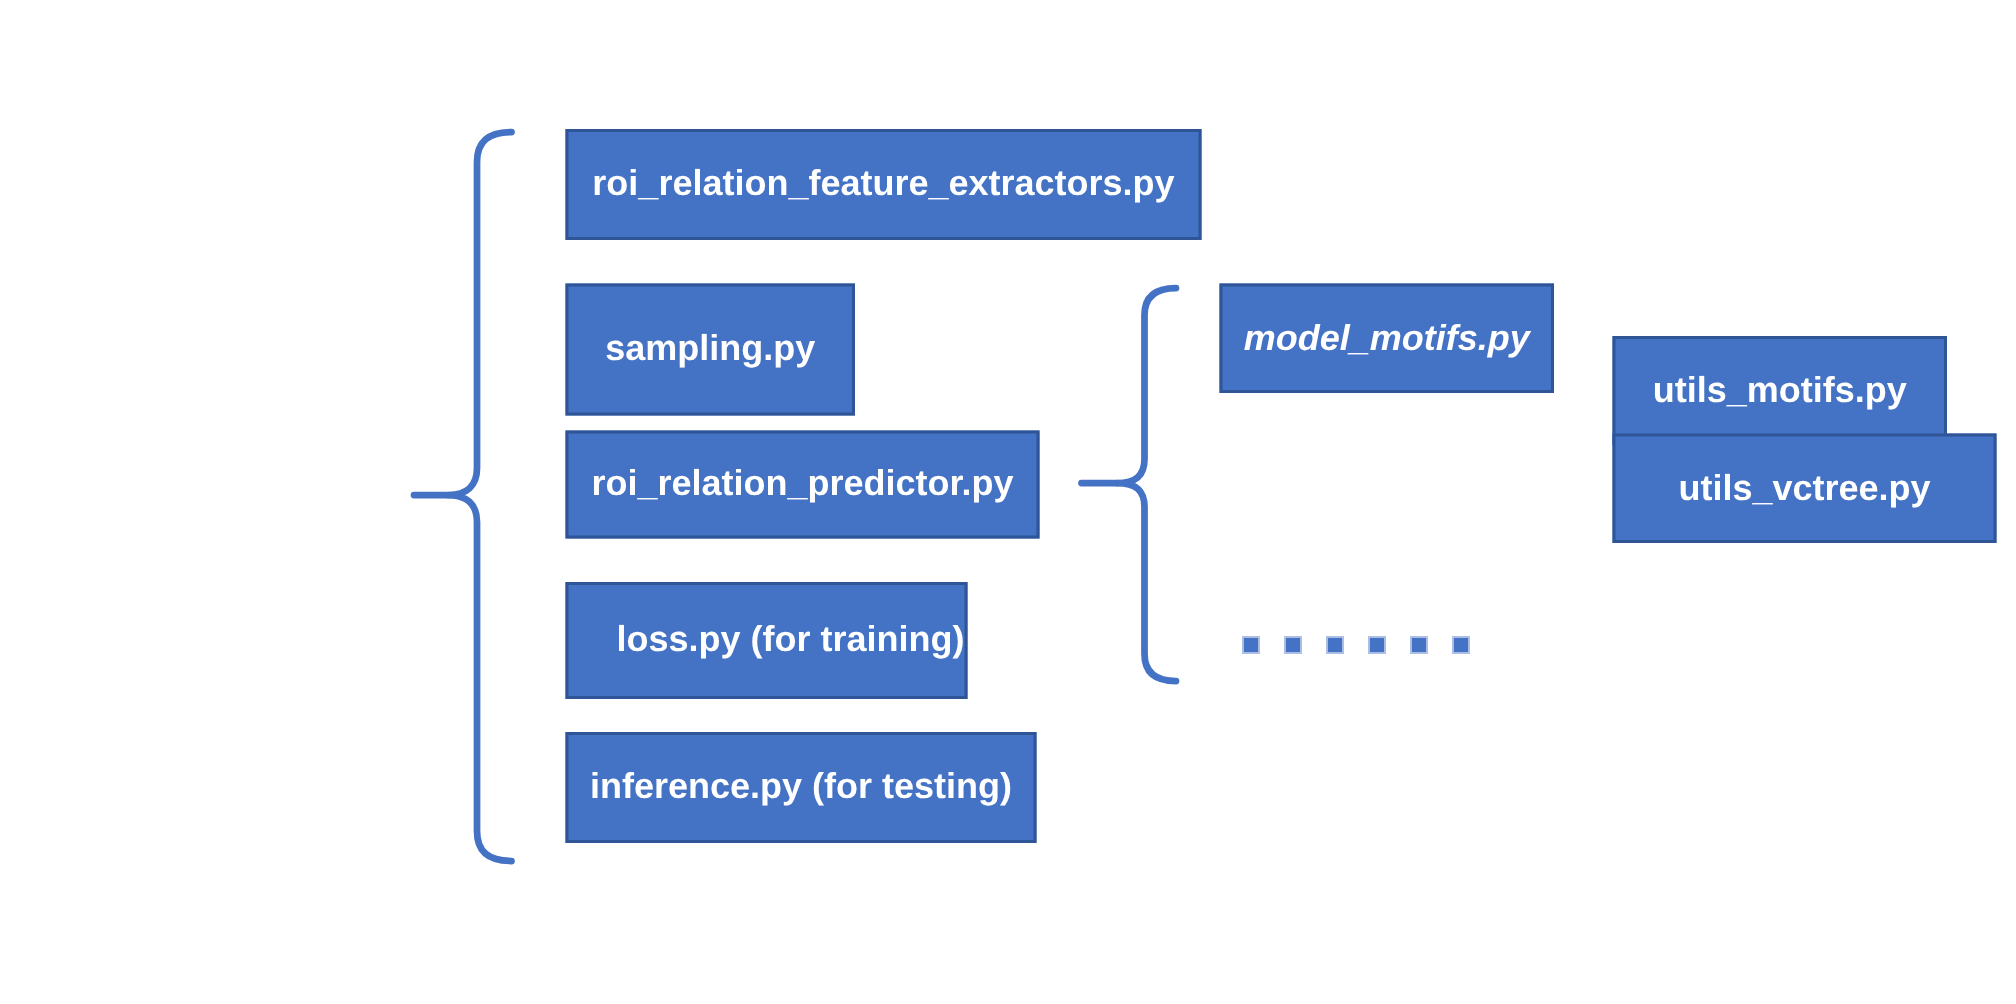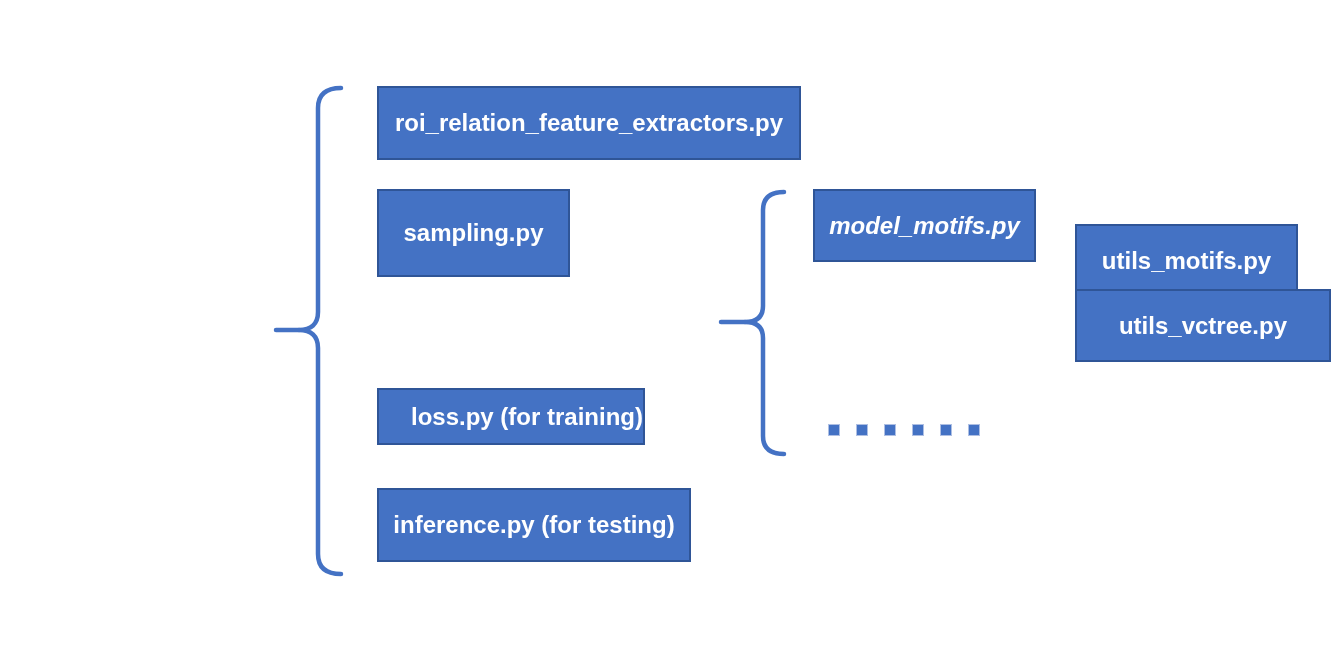--- a/index.html
+++ b/index.html
@@ -32,21 +32,21 @@
     justify-content: center;
     white-space: nowrap;
     text-align: left;
   }
   
   #box-root      { left: 18px;   top: 293px; width: 240px; height: 74px; }
   
   #box-fe        { left: 377px;  top: 86px;  width: 424px; height: 74px; }
   #box-sampling  { left: 377px;  top: 189px; width: 193px; height: 88px; }
   #box-predictor { left: 377px;  top: 287px; width: 316px; height: 72px; }
-  #box-loss      { left: 377px;  top: 388px; width: 268px; height: 57px; padding-left: 32px; }
+  #box-loss      { left: 377px;  top: 388px; width: 268px; height: 78px; padding-left: 32px; }
   #box-inference { left: 377px;  top: 488px; width: 314px; height: 74px; }
   
   #box-model-motifs { left: 813px;  top: 189px; width: 223px; height: 73px; font-style: italic; }
   #box-utils-motifs { left: 1075px; top: 189px; width: 223px; height: 73px; margin-top: 35px; }
   #box-model-vctree { left: 813px;  top: 289px; width: 223px; height: 73px; }
   #box-utils-vctree { left: 1075px; top: 289px; width: 256px; height: 73px; }
 
   svg.brace-layer {
     position: absolute;
     left: 0; top: 0;
@@ -86,20 +86,21 @@
     <path d="M 721 322 L 745 322"></path>
     <path d="M 784 192 C 770 192 763 198 763 210
              L 763 306 C 763 317 757 322 745 322
              C 757 322 763 327 763 338
              L 763 436 C 763 448 770 454 784 454"></path>
   </svg>
 
 
   <div class="box" id="box-fe">roi_relation_feature_extractors.py</div>
   <div class="box" id="box-sampling">sampling.py</div>
+  <div class="box" id="box-predictor">roi_relation_predictor.py</div>
   <div class="box" id="box-loss">loss.py (for training)</div>
   <div class="box" id="box-inference">inference.py (for testing)</div>
 
   <div class="box" id="box-model-motifs">model_motifs.py</div>
   <div class="box" id="box-utils-motifs">utils_motifs.py</div>
   <div class="box" id="box-utils-vctree">utils_vctree.py</div>
 
   <div class="ellipsis-dots">
       <span class="dot"></span>
       <span class="dot"></span>

